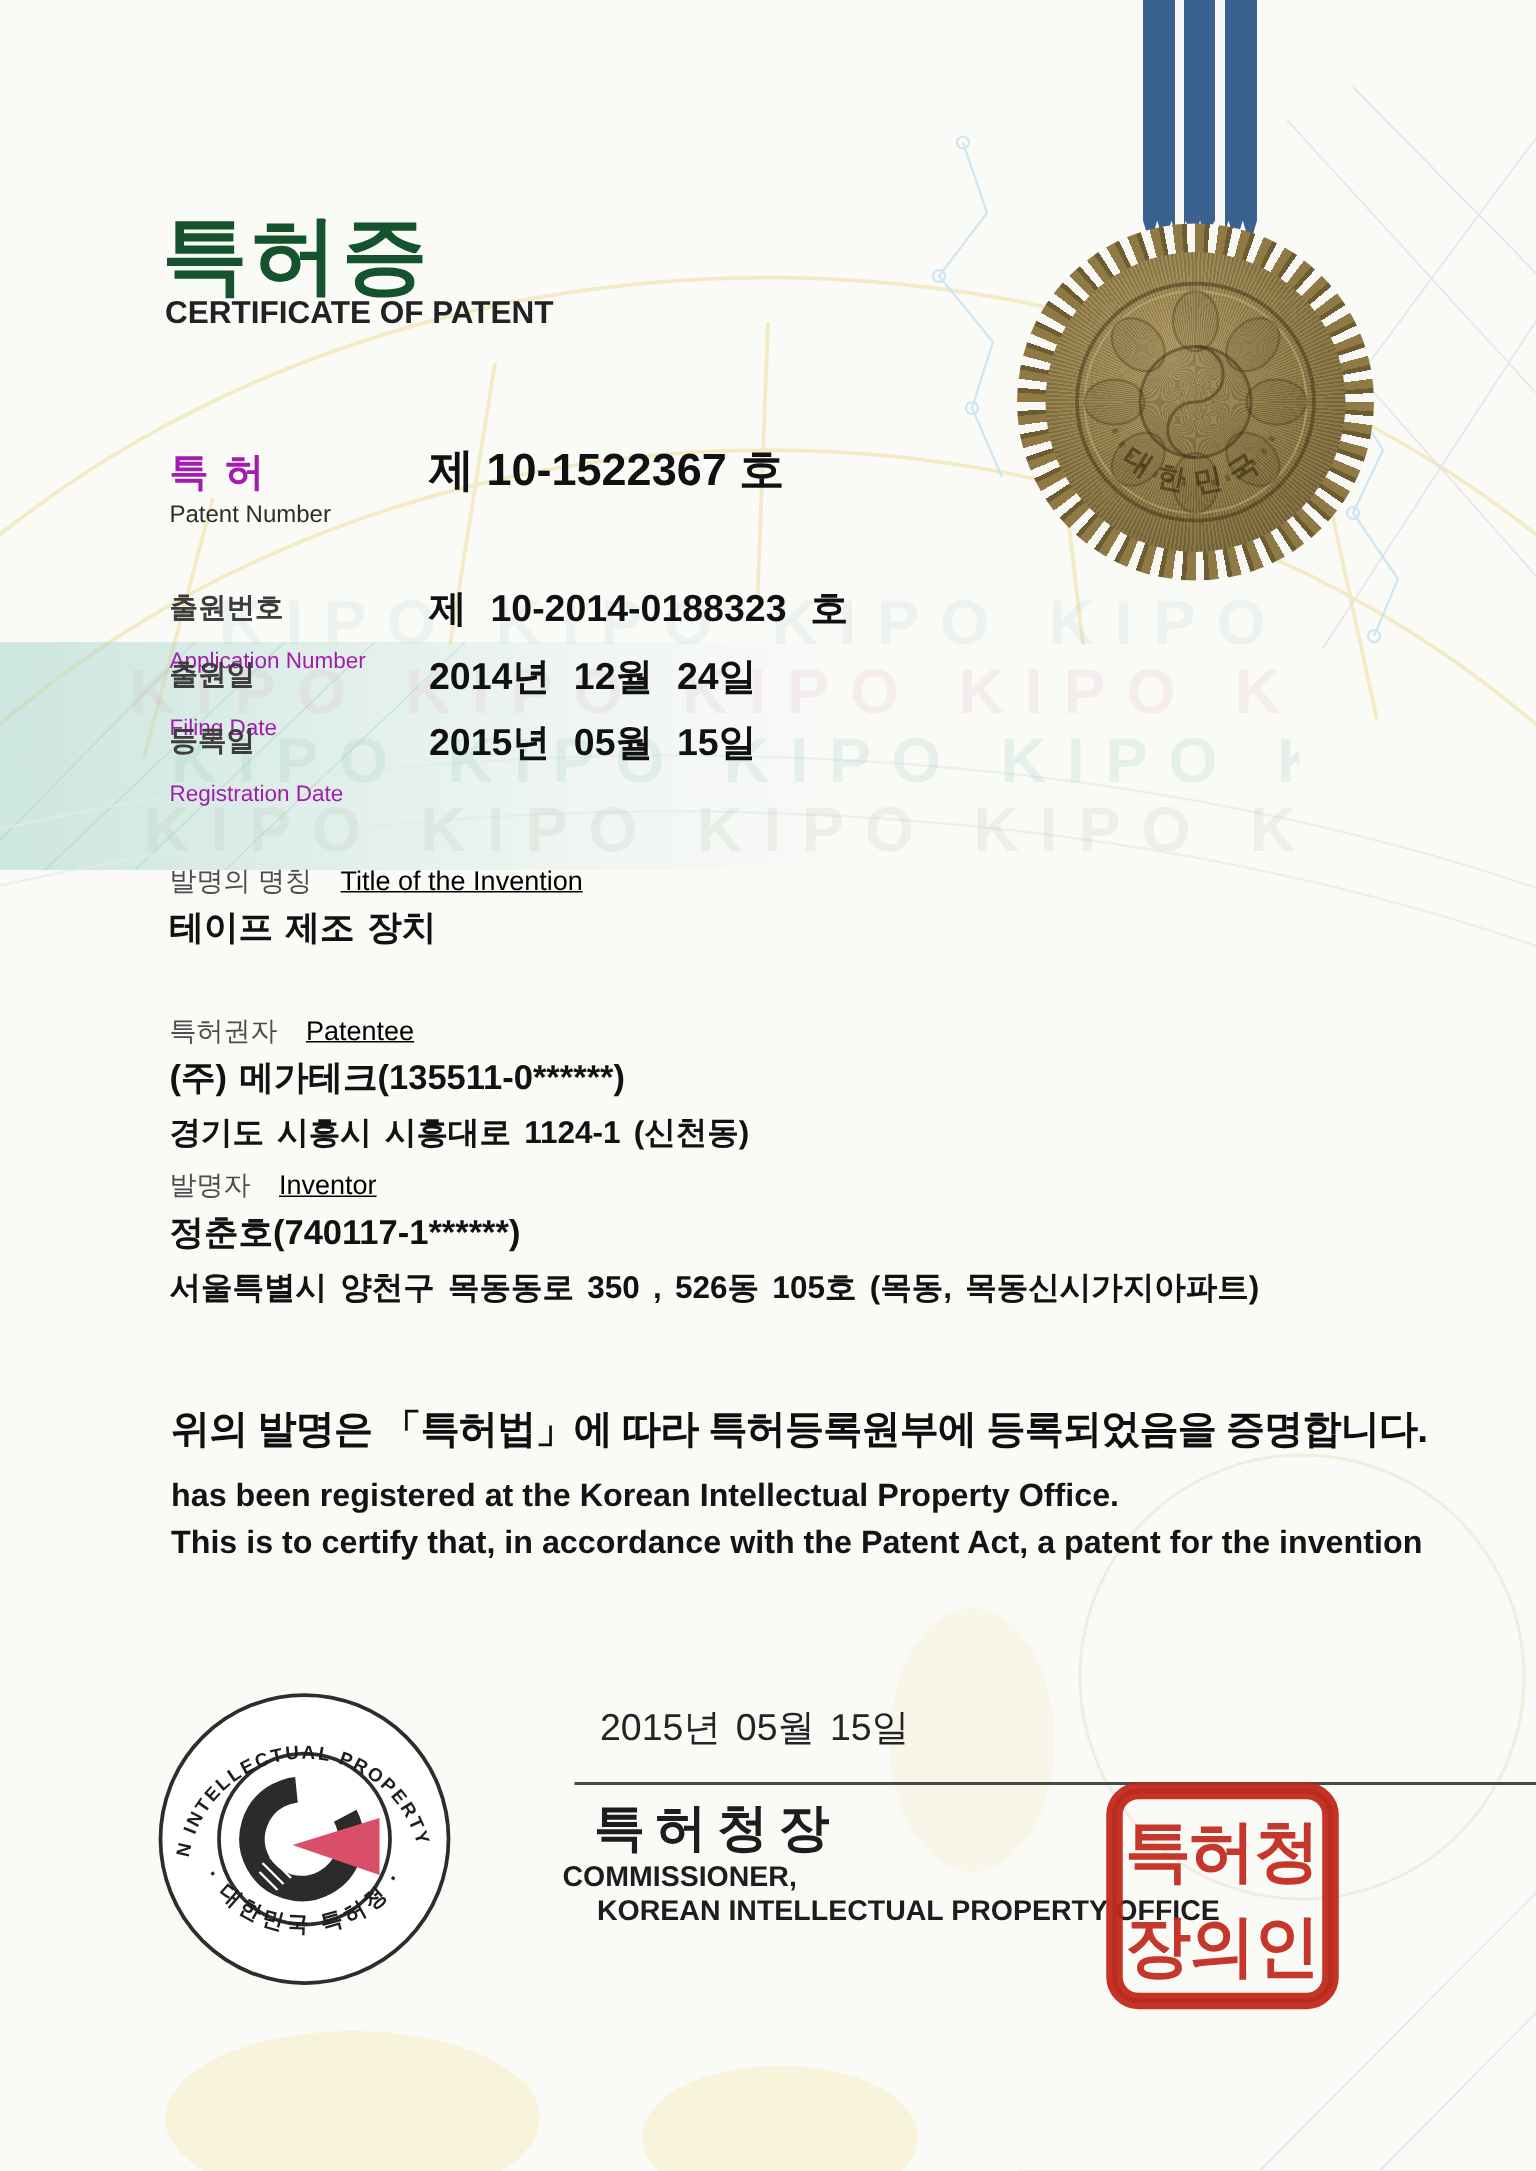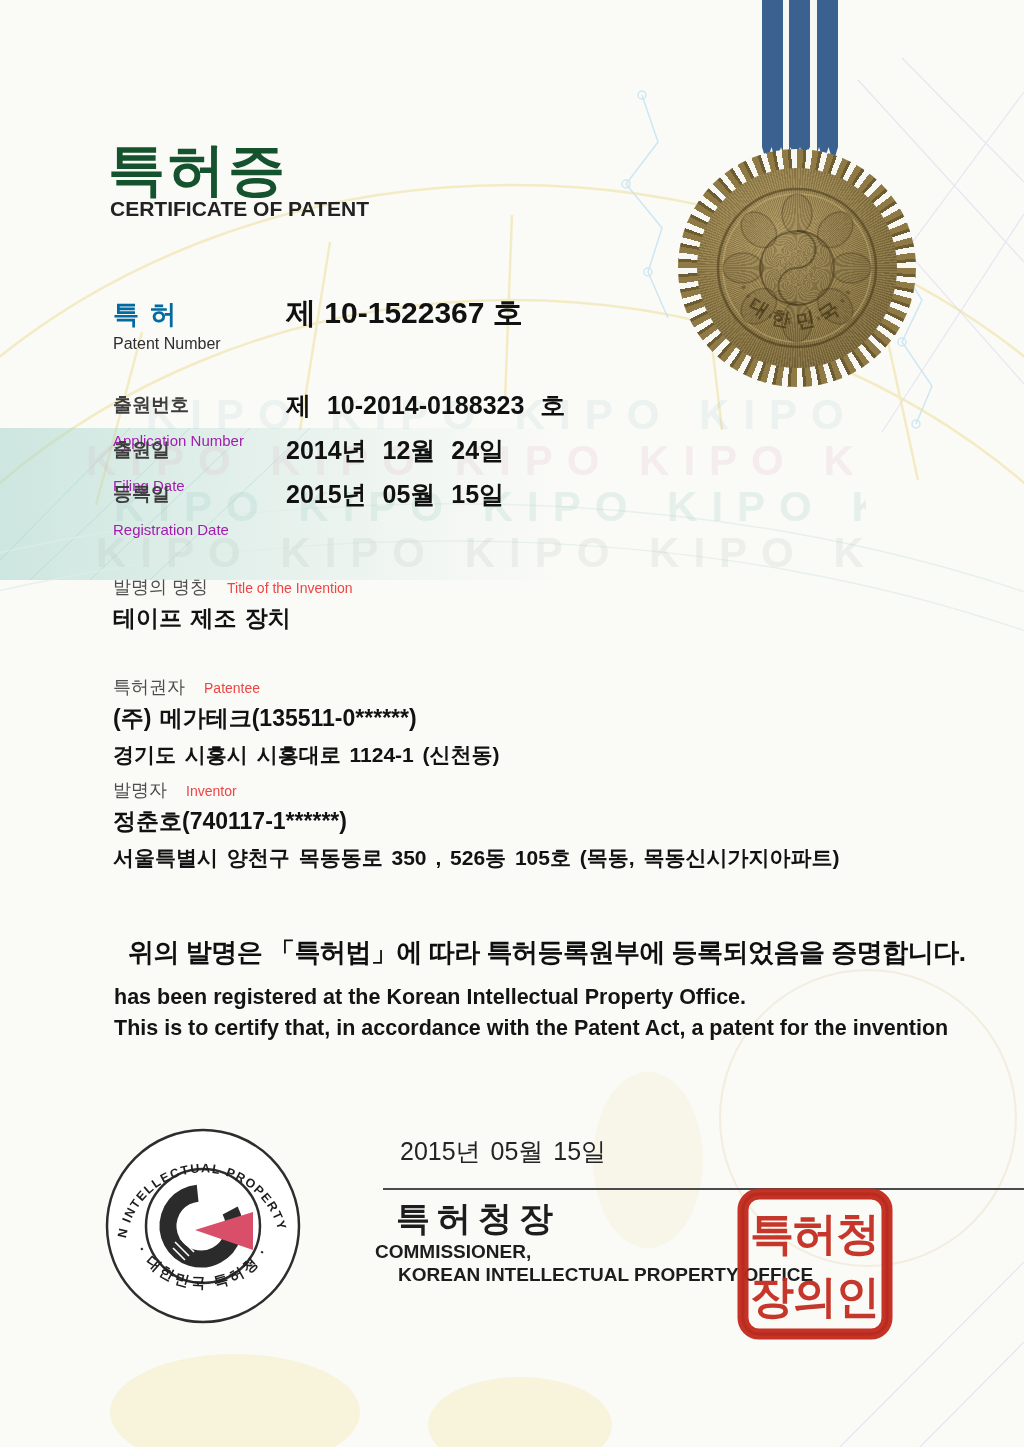--- a/index.html
+++ b/index.html
@@ -39,42 +39,42 @@
   }
   .medal-lines{
     position:absolute;inset:19px;border-radius:50%;
     background:repeating-conic-gradient(rgba(0,0,0,0.10) 0deg .8deg,rgba(255,255,255,0.07) .8deg 1.6deg);
   }
   .medal-art{position:absolute;inset:19px;}
   
   .title-ko{position:absolute;left:108px;top:132px;font-size:57px;font-weight:800;letter-spacing:3px;color:#14532d;}
   .title-en{position:absolute;left:110px;top:197px;font-size:21px;font-weight:bold;color:#222;}
   
-  .pn-label{position:absolute;left:113px;top:297px;font-size:26px;font-weight:600;color:#0369a1;letter-spacing:2px;}
+  .pn-label{position:absolute;left:113px;top:297px;font-size:26px;font-weight:600;color:#a21caf;letter-spacing:2px;}
   .pn-sub{position:absolute;left:113px;top:335px;font-size:16px;color:#2e2e2e;}
   .pn-value{position:absolute;left:286px;top:293px;font-size:30px;font-weight:bold;color:#111;}
   
   .field{position:absolute;left:113px;}
   .f0{top:392px;} .f1{top:437px;} .f2{top:481px;}
   .f-ko{font-size:19px;font-weight:600;color:#3d3d3d;}
   .f-en{font-size:15px;color:#a21caf;margin-top:14px;}
   .f-val{position:absolute;left:286px;font-size:25px;font-weight:bold;color:#111;word-spacing:9px;}
   .v0{top:389px;} .v1{top:434px;} .v2{top:478px;}
   
   .sec-label{font-size:18px;color:#4d4d4d;}
-  .sec-label .en{font-size:14px;color:#ef4444;margin-left:14px;font-weight:normal;}
+  .sec-label .en{font-size:18px;color:#000000;margin-left:14px;font-weight:normal;text-decoration:underline;}
   .sec{position:absolute;left:113px;}
   .invention{top:575px;}
   .patentee{top:675px;}
   .inventor{top:778px;}
   .sec .value{font-size:23px;font-weight:bold;color:#121212;margin-top:4px;word-spacing:2px;}
   .sec .addr{font-size:21px;font-weight:bold;color:#121212;margin-top:7px;word-spacing:3px;}
   
   .stmt{position:absolute;left:114px;top:935px;width:870px;}
-  .stmt-ko{font-size:26px;font-weight:bold;color:#0f0f0f;letter-spacing:-0.5px;margin-left:14px;}
+  .stmt-ko{font-size:26px;font-weight:bold;color:#0f0f0f;letter-spacing:-0.5px;}
   .stmt-en{font-size:21.5px;font-weight:bold;color:#141414;line-height:31px;margin-top:12px;}
   
   .kipo-logo{position:absolute;left:103px;top:1126px;width:200px;height:200px;}
   .issue-date{position:absolute;left:400px;top:1135px;font-size:25px;color:#242424;word-spacing:3px;}
   .rule{position:absolute;left:383px;top:1188px;width:641px;height:2px;background:#4a4a4a;}
   .signer-ko{position:absolute;left:396px;top:1196px;font-size:34px;font-weight:800;letter-spacing:7px;color:#1d1d1d;}
   .signer-en1{position:absolute;left:375px;top:1241px;font-size:19px;font-weight:bold;color:#1d1d1d;}
   .signer-en2{position:absolute;left:398px;top:1264px;font-size:19px;font-weight:bold;color:#1d1d1d;}
   .seal{position:absolute;left:736px;top:1188px;width:158px;height:152px;}
 </style>

